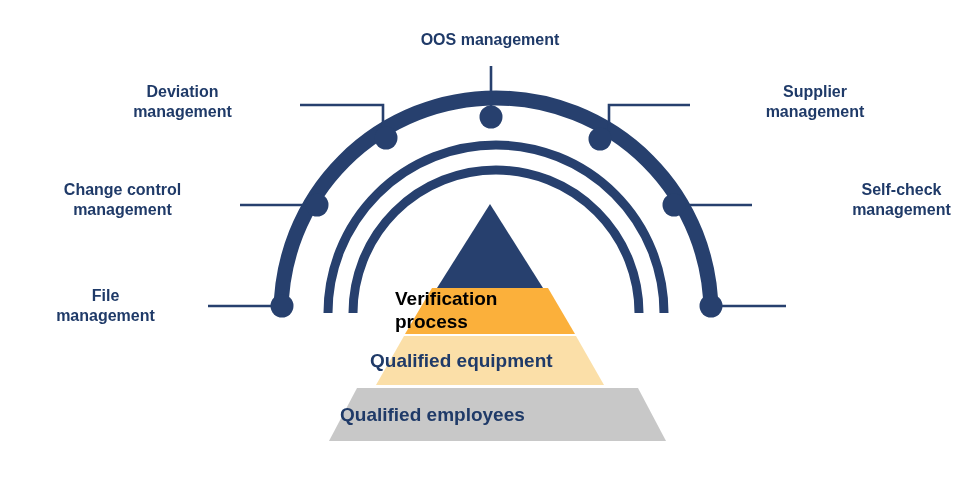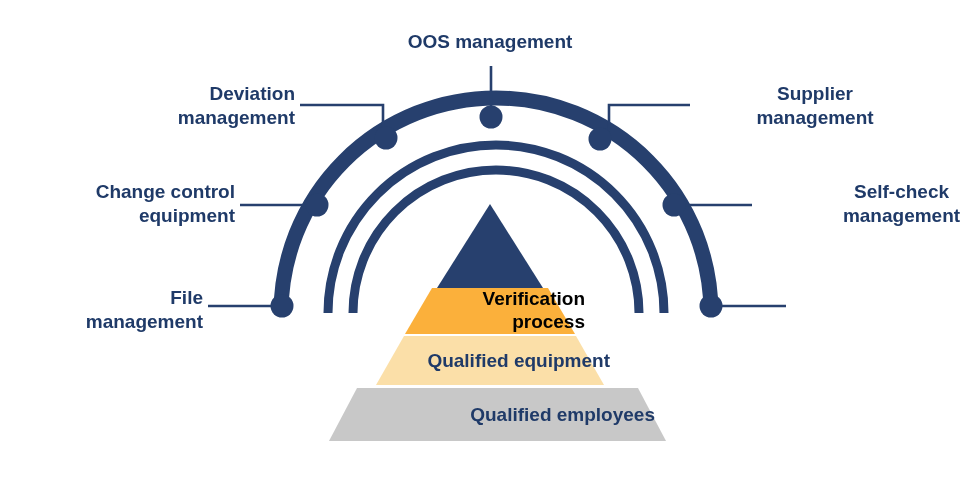--- a/index.html
+++ b/index.html
@@ -23,34 +23,34 @@
     left: 0;
     top: 0;
     width: 975px;
     height: 482px;
     display: block;
   }
   .lbl {
     position: absolute;
     font-family: "Liberation Sans", sans-serif;
     font-weight: bold;
-    font-size: 19px;
+    font-size: 16px;
     line-height: 1.28;
     color: #1f3a68;
     white-space: pre-line;
   }
-  .lbl-right { text-align: right; }
+  .lbl-right { text-align: center; }
   .lbl-left  { text-align: center; }
   .lbl-center { text-align: center; }
 
   .tier-text {
     position: absolute;
     font-family: "Liberation Sans", sans-serif;
     font-weight: bold;
-    text-align: right;
+    text-align: left;
     line-height: 1.22;
     white-space: pre-line;
     pointer-events: none;
   }
 </style>
 </head>
 <body>
 
 <div id="stage">
 
@@ -92,21 +92,21 @@
 
     <polygon points="357,388 638,388 666,441 329,441" fill="#c8c8c8"></polygon>
   </svg>
 
   <div class="lbl lbl-center" style="left:345px; top:30px; width:290px;">OOS management</div>
 
   <div class="lbl lbl-right" style="left:70px; top:82px; width:225px;">Deviation
 management</div>
 
   <div class="lbl lbl-right" style="left:10px; top:180px; width:225px;">Change control
-equipment</div>
+management</div>
 
   <div class="lbl lbl-right" style="left:8px; top:286px; width:195px;">File
 management</div>
 
   <div class="lbl lbl-left" style="left:695px; top:82px; width:240px;">Supplier
 management</div>
 
   <div class="lbl lbl-left" style="left:794px; top:180px; width:215px;">Self-check
 management</div>
 

